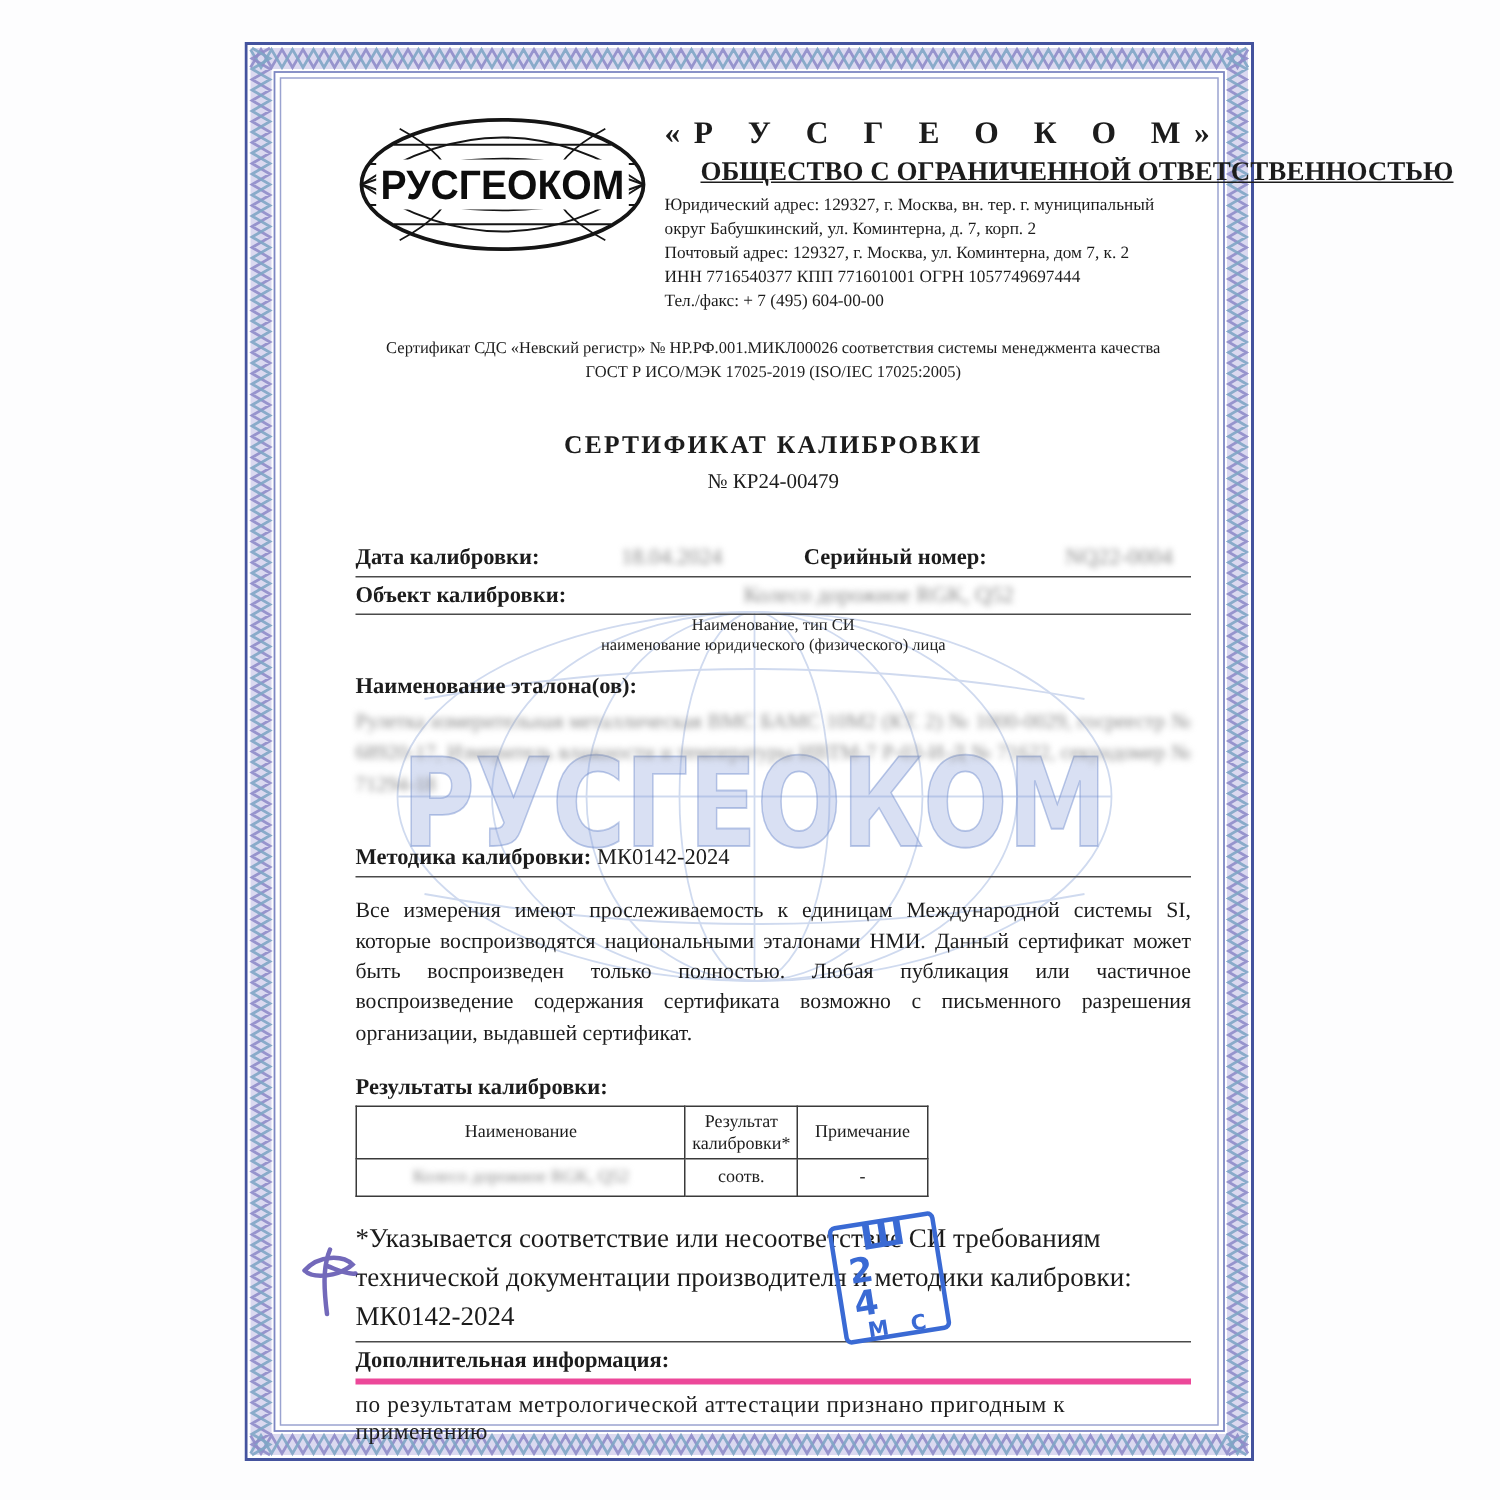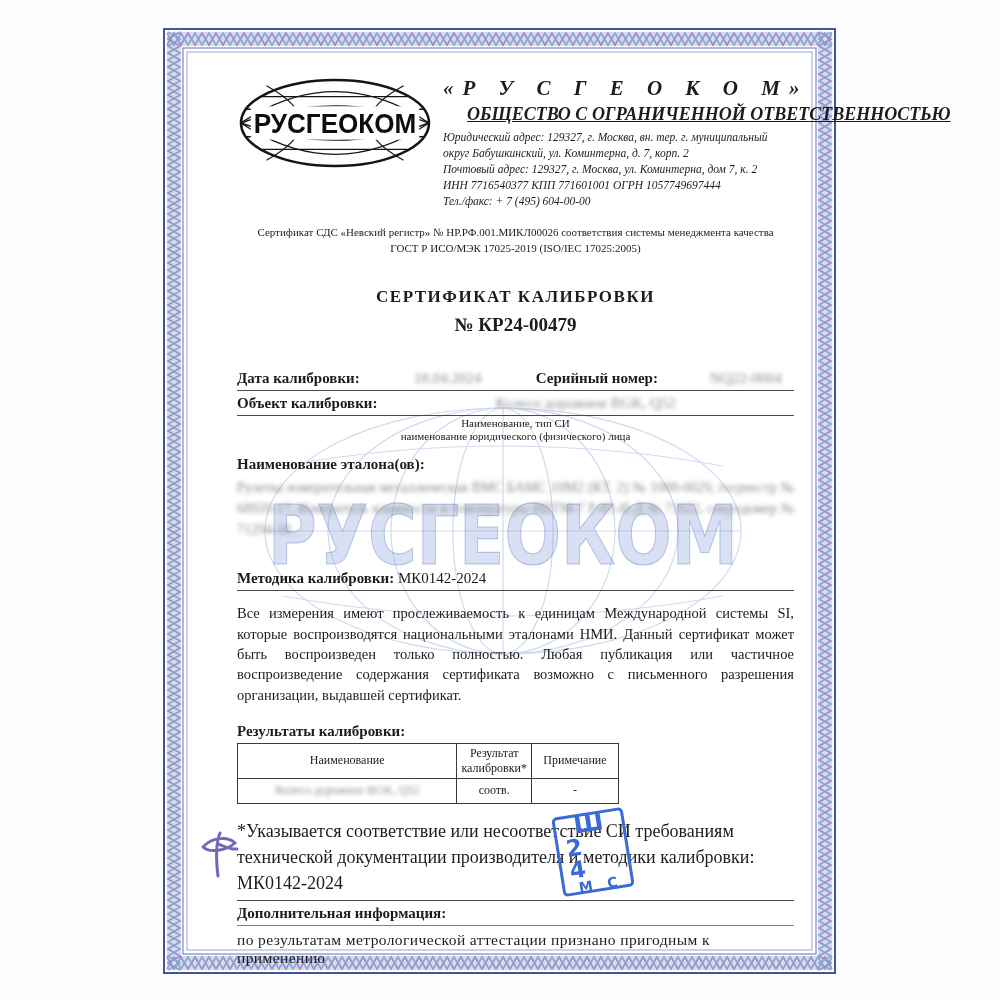--- a/index.html
+++ b/index.html
@@ -14,28 +14,28 @@
   }
   #border-svg{position:absolute;left:0;top:0;width:673px;height:946px;}
   #watermark-svg{position:absolute;left:88px;top:358px;width:505px;height:335px;pointer-events:none;}
   .content{
     position:absolute;left:26px;top:26px;right:26px;bottom:26px;
     padding:4px 16px 0 48px;
   }
   
   .hdr-row{display:flex;align-items:flex-start;margin-top:18px;}
   .logo-wrap{flex:0 0 196px;}
-  .hdr-text{flex:1;margin-left:10px;min-width:0;font-style:italic;}
+  .hdr-text{flex:1;margin-left:10px;min-width:0;}
   .company-title{font-size:21px;font-weight:bold;letter-spacing:9px;text-align:center;white-space:nowrap;}
   .company-subtitle{font-size:18px;font-weight:bold;text-decoration:underline;margin-top:3px;white-space:nowrap;margin-left:24px;}
   .addr{font-size:11.5px;line-height:1.4;margin-top:4px;}
   .accred{text-align:center;font-size:11px;line-height:1.45;margin-top:16px;}
   .cert-title{ text-align:center;margin-top:30px;}
   .cert-title .t1{font-size:17px;font-weight:bold;letter-spacing:1.5px;}
-  .cert-title .t2{font-size:19px;font-weight:bold;margin-top:7px;}
+  .cert-title .t2{font-size:14px;font-weight:normal;margin-top:7px;}
   
   .f{font-size:15px;}
   .b{font-weight:bold;}
   .u-row{border-bottom:1px solid #4a4a4a;}
   .row1{display:grid;grid-template-columns:auto 1fr auto 1fr;margin-top:34px;padding-bottom:3px;align-items:baseline;gap:40px;}
   .row1 .val{text-align:center;}
   .row2{display:grid;grid-template-columns:auto 1fr;margin-top:4px;padding-bottom:3px;align-items:baseline;}
   .row2 .val{text-align:center;}
   .hint{font-size:11px;text-align:center;margin-top:1px;color:#222;}
   .cust-row{display:grid;grid-template-columns:auto 1fr;margin-top:20px;padding-bottom:3px;align-items:baseline;}
@@ -48,21 +48,21 @@
   .cond-val{padding-bottom:2px;}
   .results{margin-top:18px;}
   table.res{border-collapse:collapse;width:382px;margin-top:3px;font-size:12px;}
   table.res th,table.res td{border:1px solid #3a3a3a;text-align:center;font-weight:normal;padding:2px 4px;}
   table.res th{height:30px;}
   table.res td{height:20px;}
   .col-name{width:59%;}
   .col-res{width:18%;}
   .col-note{width:23%;}
   .footnote{font-size:18px;line-height:1.45;margin-top:14px;padding-bottom:4px;border-bottom:1px solid #4a4a4a;}
-  .addinfo-label{margin-top:4px;padding-bottom:3px;border-bottom:1px solid #ec4899;}
+  .addinfo-label{margin-top:4px;padding-bottom:3px;border-bottom:4px solid #ec4899;}
   .addinfo-val{font-size:15.5px;margin-top:5px;letter-spacing:.4px;}
   .redacted{color:#8a8a8a;filter:blur(2.3px);user-select:none;}
   .redacted-sm{color:#8a8a8a;filter:blur(2px);user-select:none;}
   
   .stamp{
     position:absolute;left:368px;top:758px;width:66px;height:74px;
     border:3px solid #3a6ad4;border-radius:5px;
     transform:rotate(-9deg);
     display:flex;flex-direction:column;align-items:center;justify-content:center;
     color:#3a6ad4;font-family:"DejaVu Sans", sans-serif;font-weight:bold;

